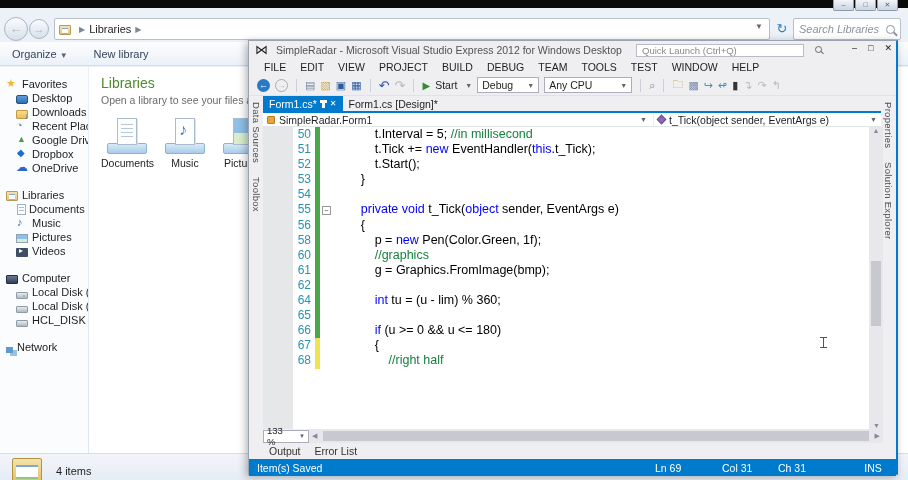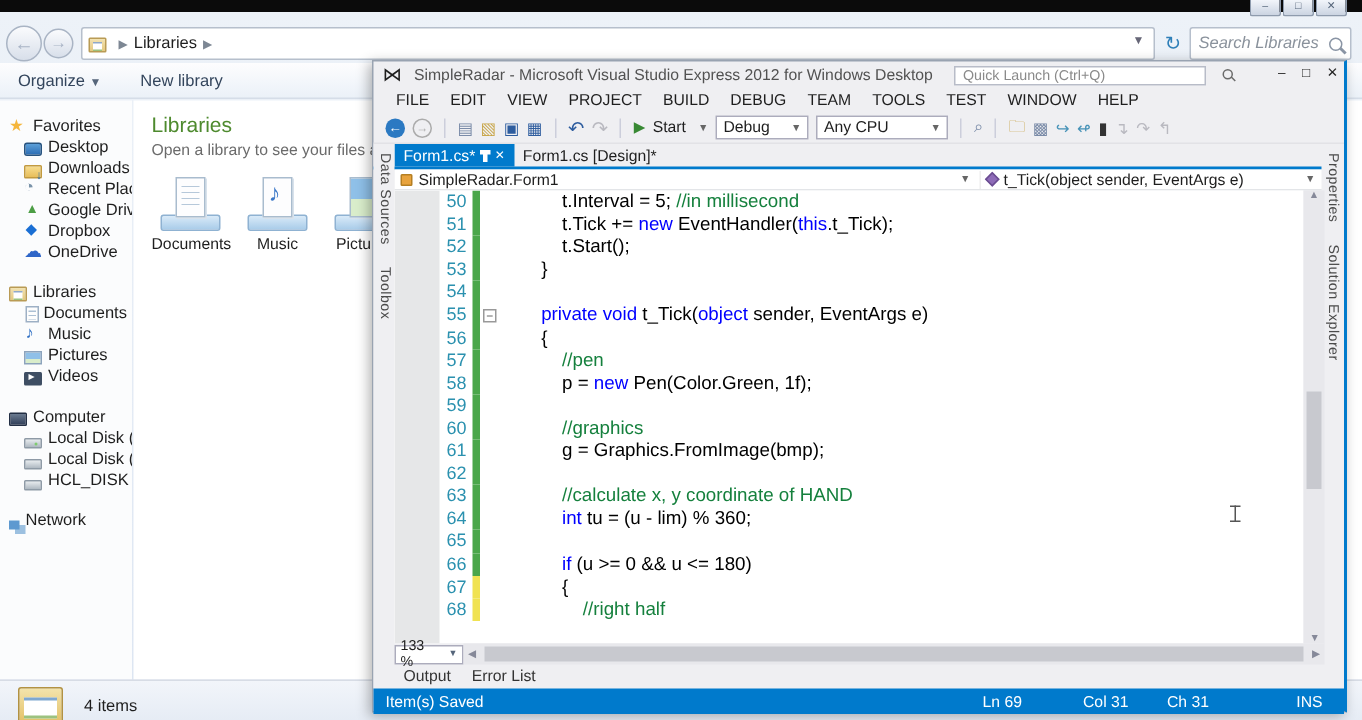--- a/index.html
+++ b/index.html
@@ -374,27 +374,24 @@
   <div class="abs vstrip-r" id="vs-right-tabs"><span class="vtab">Properties</span><span class="vtab">Solution Explorer</span></div>
 
   <div class="abs editor" id="vs-editor">
       <div class="code-line"><span class="ln-num">50</span><span class="ln-bar g"></span><span class="ln-fold"></span><span class="ln-text">            <span class="tok-p">t.Interval = 5; </span><span class="tok-c">//in millisecond</span></span></div>
       <div class="code-line"><span class="ln-num">51</span><span class="ln-bar g"></span><span class="ln-fold"></span><span class="ln-text">            <span class="tok-p">t.Tick += </span><span class="tok-k">new</span><span class="tok-p"> </span><span class="tok-t">EventHandler</span><span class="tok-p">(</span><span class="tok-k">this</span><span class="tok-p">.t_Tick);</span></span></div>
       <div class="code-line"><span class="ln-num">52</span><span class="ln-bar g"></span><span class="ln-fold"></span><span class="ln-text">            <span class="tok-p">t.Start();</span></span></div>
       <div class="code-line"><span class="ln-num">53</span><span class="ln-bar g"></span><span class="ln-fold"></span><span class="ln-text">        <span class="tok-p">}</span></span></div>
       <div class="code-line"><span class="ln-num">54</span><span class="ln-bar g"></span><span class="ln-fold"></span><span class="ln-text"></span></div>
       <div class="code-line"><span class="ln-num">55</span><span class="ln-bar g"></span><span class="ln-fold"><span class="fold-box">−</span></span><span class="ln-text">        <span class="tok-k">private</span><span class="tok-p"> </span><span class="tok-k">void</span><span class="tok-p"> t_Tick(</span><span class="tok-k">object</span><span class="tok-p"> sender, </span><span class="tok-t">EventArgs</span><span class="tok-p"> e)</span></span></div>
       <div class="code-line"><span class="ln-num">56</span><span class="ln-bar g"></span><span class="ln-fold"></span><span class="ln-text">        <span class="tok-p">{</span></span></div>
-      <div class="code-line"><span class="ln-num">57</span><span class="ln-bar g"></span><span class="ln-fold"></span><span class="ln-text">            <span class="tok-c">//pen</span></span></div>
       <div class="code-line"><span class="ln-num">58</span><span class="ln-bar g"></span><span class="ln-fold"></span><span class="ln-text">            <span class="tok-p">p = </span><span class="tok-k">new</span><span class="tok-p"> </span><span class="tok-t">Pen</span><span class="tok-p">(</span><span class="tok-t">Color</span><span class="tok-p">.Green, 1f);</span></span></div>
-      <div class="code-line"><span class="ln-num">59</span><span class="ln-bar g"></span><span class="ln-fold"></span><span class="ln-text"></span></div>
       <div class="code-line"><span class="ln-num">60</span><span class="ln-bar g"></span><span class="ln-fold"></span><span class="ln-text">            <span class="tok-c">//graphics</span></span></div>
       <div class="code-line"><span class="ln-num">61</span><span class="ln-bar g"></span><span class="ln-fold"></span><span class="ln-text">            <span class="tok-p">g = </span><span class="tok-t">Graphics</span><span class="tok-p">.FromImage(bmp);</span></span></div>
       <div class="code-line"><span class="ln-num">62</span><span class="ln-bar g"></span><span class="ln-fold"></span><span class="ln-text"></span></div>
-      <div class="code-line"><span class="ln-num">63</span><span class="ln-bar g"></span><span class="ln-fold"></span><span class="ln-text">            <span class="tok-c">//calculate x, y coordinate of HAND</span></span></div>
       <div class="code-line"><span class="ln-num">64</span><span class="ln-bar g"></span><span class="ln-fold"></span><span class="ln-text">            <span class="tok-k">int</span><span class="tok-p"> tu = (u - lim) % 360;</span></span></div>
       <div class="code-line"><span class="ln-num">65</span><span class="ln-bar g"></span><span class="ln-fold"></span><span class="ln-text"></span></div>
       <div class="code-line"><span class="ln-num">66</span><span class="ln-bar g"></span><span class="ln-fold"></span><span class="ln-text">            <span class="tok-k">if</span><span class="tok-p"> (u &gt;= 0 &amp;&amp; u &lt;= 180)</span></span></div>
       <div class="code-line"><span class="ln-num">67</span><span class="ln-bar y"></span><span class="ln-fold"></span><span class="ln-text">            <span class="tok-p">{</span></span></div>
       <div class="code-line"><span class="ln-num">68</span><span class="ln-bar y"></span><span class="ln-fold"></span><span class="ln-text">                <span class="tok-c">//right half</span></span></div>
     </div>
 
   <div class="abs vscroll">
     <span>▲</span>
     <div class="vthumb"></div>

